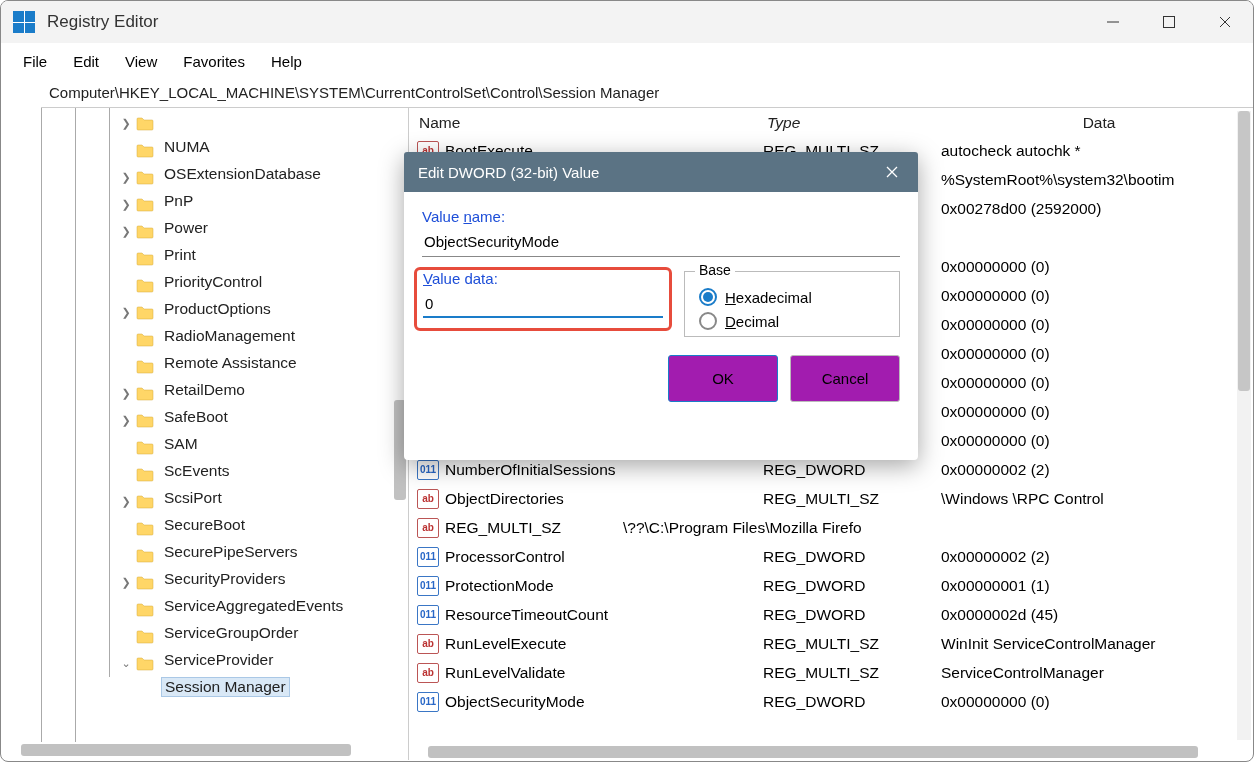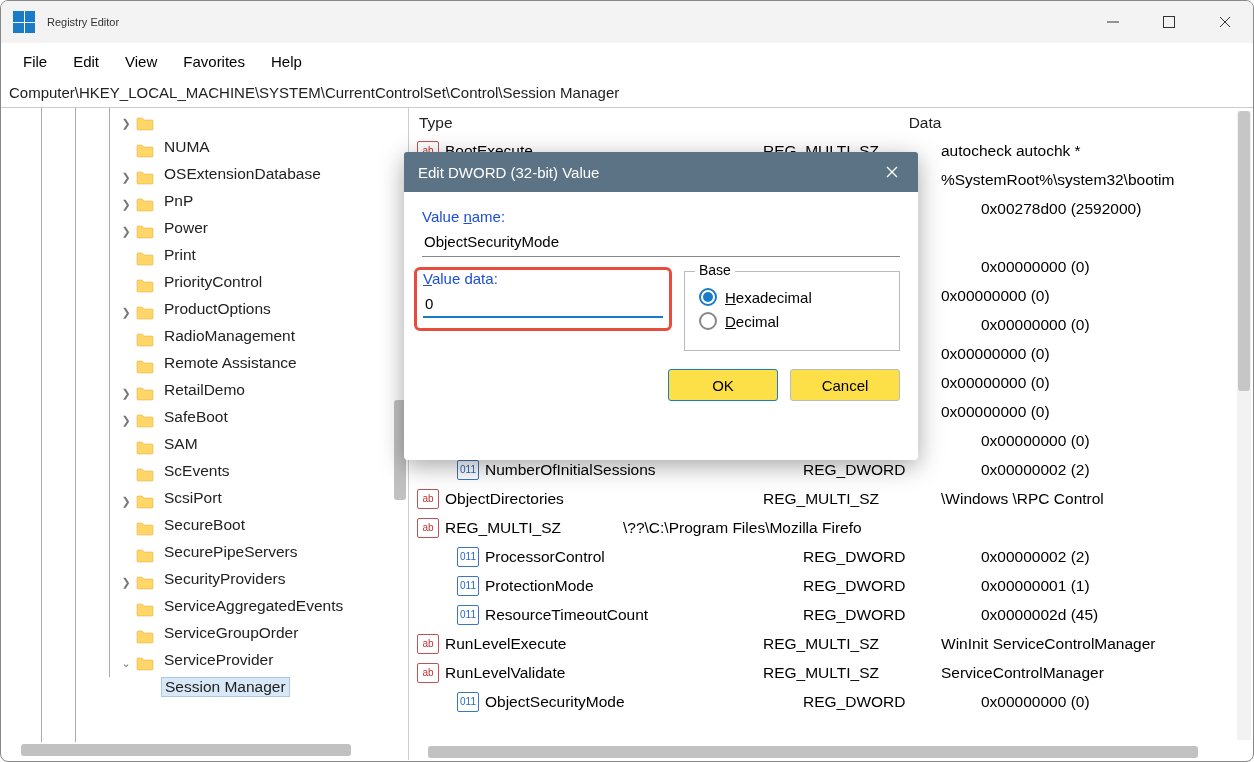--- a/index.html
+++ b/index.html
@@ -3,31 +3,31 @@
 <meta charset="utf-8">
 <style>
 * { margin: 0; padding: 0; box-sizing: border-box; font-family: "Segoe UI", Tahoma, sans-serif; }
 body { background: #fff; width: 1254px; height: 762px; overflow: hidden; border: 1px solid #888; border-radius: 8px; }
 
 
 .titlebar { height: 42px; display: flex; align-items: center; padding-left: 12px; background: #f3f3f3; }
 .titlebar .app-icon { width: 22px; height: 22px; background: #1a7cc9; margin-right: 12px; position:relative; }
 .titlebar .app-icon::before { content:""; position:absolute; width:100%; height:1px; background:#fff; top:50%; }
 .titlebar .app-icon::after { content:""; position:absolute; height:100%; width:1px; background:#fff; left:50%; }
-.titlebar .title { font-size: 11px; color: #333; }
+.titlebar .title { font-size: 17px; color: #333; }
 .titlebar .window-controls { margin-left: auto; display: flex; }
 .titlebar .wc { width: 56px; height: 42px; display: flex; align-items: center; justify-content: center; color: #555; }
 .titlebar .wc svg { width: 14px; height: 14px; }
 
 
 .menubar { display: flex; gap: 2px; padding: 6px 10px; font-size: 15px; }
 .menubar .m { padding: 4px 12px; }
 
 
-.address { padding: 4px 8px 6px; font-size: 15px; color: #222; border-bottom: 1px solid #ccc; white-space: nowrap; overflow: hidden; }
+.address { padding: 4px 8px 6px; font-size: 15px; color: #222; border-bottom: 1px solid #ccc; white-space: nowrap; overflow: hidden; margin-left: 40px; }
 
 
 .main { display: flex; height: calc(100% - 42px - 38px - 28px); }
 .tree-pane { width: 408px; border-right: 1px solid #ccc; overflow: hidden; position: relative; padding-left: 10px; }
 .tree { padding-top: 2px; font-size: 15.5px; color: #222; }
 .tree-row { display: flex; align-items: center; height: 27px; white-space: nowrap; padding-left: 105px; }
 .chev { width: 20px; text-align: center; color: #777; font-size: 11px; display: inline-block; }
 .folder { width: 20px; height: 16px; margin-right: 6px; display:inline-block; }
 .folder svg { width:18px; height:15px; }
 .tree-row.selected .lbl { background: #d9e8f6; outline: 1px solid #aac8e6; padding: 0 3px; }
@@ -36,26 +36,26 @@
 
 .tree-pane::before { content:""; position:absolute; left:40px; top:0; bottom:18px; width:1px; background:#aaa; }
 .tree-pane::after { content:""; position:absolute; left:74px; top:0; bottom:18px; width:1px; background:#aaa; }
 .tree { position: relative; }
 .tree::before { content:""; position:absolute; left:98px; top:0; bottom:0; width:1px; background:#aaa; }
 
 
 .list-pane { flex: 1; position: relative; overflow: hidden; }
 .cols { display: flex; font-size: 15.5px; padding: 6px 0 4px 10px; color: #222; }
 .col-name { width: 348px; }
-.col-type { width: 178px; }
+.col-type { width: 178px; font-style: italic; }
 .col-data { flex: 1; text-align: center; }
 .rows { font-size: 15.5px; }
 .vrow { display: flex; align-items: center; height: 29px; padding-left: 8px; white-space: nowrap; }
-.vicon { width: 22px; height: 20px; border: 1px solid #b55; border-radius: 2px; margin-right: 6px; font-size:10px; display:flex; align-items:center; justify-content:center; font-weight:normal; color:#b33; background:#fff; flex-shrink:0; }
-.vicon.bin { color:#2867c7; border-color:#3a76c5;margin-left:40px; }
+.vicon { width: 22px; height: 20px; border: 1px solid #b55; border-radius: 2px; margin-right: 6px; font-size:10px; display:flex; align-items:center; justify-content:center; font-weight:bold; color:#b33; background:#fff; flex-shrink:0; }
+.vicon.bin { color:#2867c7; border-color:#3a76c5; }
 .vname { width: 318px; }
 .vtype { width: 178px; }
 .vdata { flex: 1; }
 
 
 .vertscroll-list { position:absolute; right:2px; top:3px; bottom:20px; width:14px; background:#f2f2f2; }
 .scroll-thumb { position:absolute; left:1px; right:1px; top:0; height:280px; background:#c6c6c6; border-radius:3px; }
 .tree-thumb { position:absolute; right:2px; top:292px; width:12px; height:100px; background:#c1c1c1; border-radius:3px; }
 .hscroll { position:absolute; bottom:4px; left:20px; height:12px; width:330px; background:#c1c1c1; border-radius:3px; }
 .hscroll2 { position:absolute; bottom:4px; left:428px; height:12px; width:770px; background:#c1c1c1; border-radius:3px; }
@@ -64,28 +64,28 @@
 .dialog-shade { position:absolute; left:404px; top:152px; width:514px; height:308px; background:#fff; border-radius:4px; box-shadow: 0 6px 24px rgba(0,0,0,0.35); z-index:5; }
 .d-title { height:40px; background:#5b7384; color:#fff; display:flex; align-items:center; padding:0 14px; font-size:15px; border-radius:3px 3px 0 0; }
 .d-close { margin-left:auto; width:24px; height:24px; display:flex; align-items:center; justify-content:center; }
 .d-body { padding: 16px 18px 14px; }
 .d-lbl { font-size:15px; color:#1d4ed8; margin-bottom:4px; }
 .d-input-ro { border-bottom:1px solid #888; padding: 4px 2px 6px; margin-bottom:14px; font-size:15px; }
 .d-row2 { display:flex; gap:20px; }
 .d-left { flex:1; }
 .d-input { border:none; border-bottom:2px solid #1a7cc9; padding:4px 2px 4px; font-size:15px; width:100%; outline:none; }
 .highlight-box { border: 3px solid #e74c3c; border-radius:6px; padding: 0 6px 10px 6px; margin: -4px -8px 0 -8px; }
-.base-box { border:1px solid #bbb; padding:10px 14px 14px; position:relative; width:216px; }
+.base-box { border:1px solid #bbb; padding:10px 14px 0; position:relative; width:216px; }
 .base-legend { position:absolute; top:-10px; left:10px; background:#fff; padding:0 4px; font-size:14px; }
 .radio-row { display:flex; align-items:center; gap:8px; margin:6px 0; font-size:15px; }
 .radio { width:18px; height:18px; border:2px solid #888; border-radius:50%; display:inline-flex; align-items:center; justify-content:center; }
 .radio.sel { border-color:#1a7cc9; }
 .radio.sel::after { content:""; width:10px; height:10px; border-radius:50%; background:#1a7cc9; }
 .d-buttons { display:flex; gap:12px; justify-content:flex-end; margin-top:18px; }
-.btn { width:110px; height:32px; border:1px solid #bbb; background:#fde047; font-size:15px; display:flex; align-items:center; justify-content:center; border-radius:3px; }
+.btn { width:110px; height:47px; border:1px solid #bbb; background:#a21caf; font-size:15px; display:flex; align-items:center; justify-content:center; border-radius:3px; }
 .btn.primary { border-color:#1a7cc9; }
 </style>
 </head>
 <body>
 
 <div class="titlebar">
   <div class="app-icon"></div>
   <div class="title">Registry Editor</div>
   <div class="window-controls">
     <div class="wc">
@@ -267,20 +267,21 @@
             </svg></span>
           <span class="lbl">Session Manager</span>
         </div>
       </div>
     <div class="tree-thumb"></div>
     <div class="hscroll"></div>
   </div>
 
   <div class="list-pane">
     <div class="cols">
+      <div class="col-name">Name</div>
       <div class="col-type">Type</div>
       <div class="col-data">Data</div>
     </div>
     <div class="rows" id="rows">
         <div class="vrow">
           <span class="vicon">ab</span>
           <span class="vname">BootExecute</span>
           <span class="vtype">REG_MULTI_SZ</span>
           <span class="vdata">autocheck autochk *</span>
         </div>

